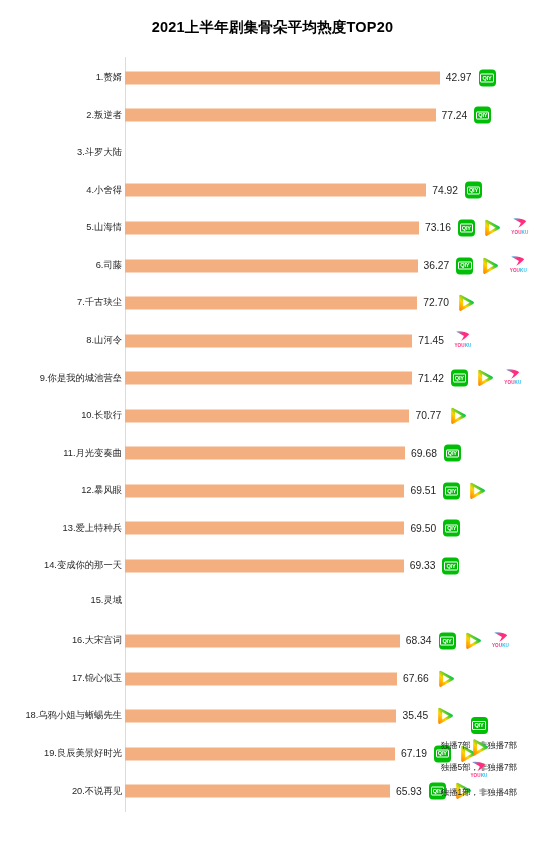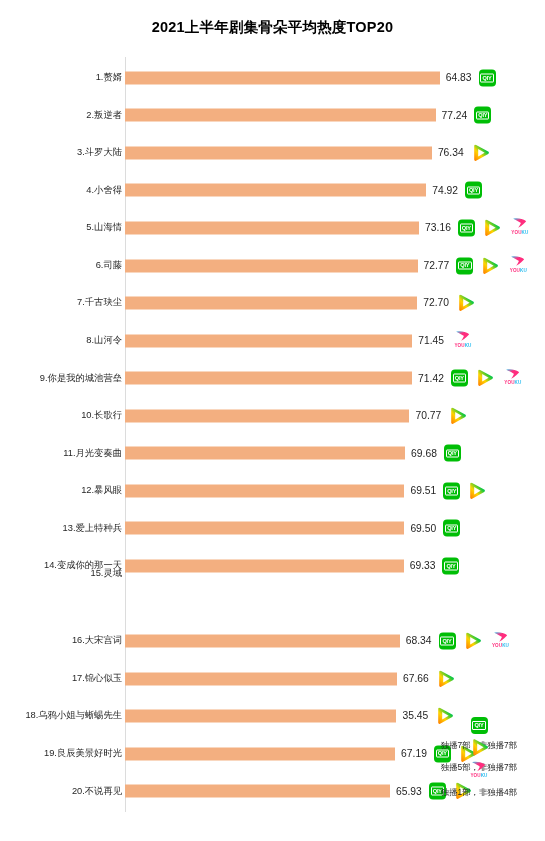--- a/index.html
+++ b/index.html
@@ -170,21 +170,21 @@
 
   <div id="chart-title">2021上半年剧集骨朵平均热度TOP20</div>
 
   <div id="plot-area">
     <div id="axis-line"></div>
     <div id="rows">
         <div class="row" style="top: 4px;">
           <div class="row-label">1.赘婿</div>
           <div class="bar-wrap">
             <div class="bar" style="width: 314.806px; background: rgb(243, 175, 128);"></div>
-            <span class="bar-value">64.83</span>
+            <span class="bar-value">42.97</span>
             <span class="icons">
               <span class="icon ic-iqiyi">
                 <span class="qiy">QIY</span>
               </span>
             </span>
           </div>
         </div>
         <div class="row" style="top: 41.55px;">
           <div class="row-label">2.叛逆者</div>
           <div class="bar-wrap">
@@ -192,38 +192,20 @@
             <span class="bar-value">77.24</span>
             <span class="icons">
               <span class="icon ic-iqiyi">
                 <span class="qiy">QIY</span>
               </span>
             </span>
           </div>
         </div>
         <div class="row" style="top: 79.1px;">
           <div class="row-label">3.斗罗大陆</div>
-          <div class="bar-wrap">
-            <div class="bar" style="width: 306.887px; background: rgb(243, 175, 128);"></div>
-            <span class="bar-value">76.34</span>
-            <span class="icons">
-              <svg class="icon ic-tencent" viewBox="0 0 19 17">
-                <defs>
-                  <linearGradient id="tgrad" x1="0" y1="1" x2="1" y2="0">
-                    <stop offset="0%" stop-color="#FF7A00"></stop>
-                    <stop offset="38%" stop-color="#FFD400"></stop>
-                    <stop offset="70%" stop-color="#17C93C"></stop>
-                    <stop offset="100%" stop-color="#0FA3E8"></stop>
-                  </linearGradient>
-                </defs>
-                <path d="M3.2 1.6 C3.2 0.5 4.2 -0.1 5.1 0.5 L17.2 7.1 C18.2 7.7 18.2 8.9 17.2 9.5 L5.1 16.2 C4.2 16.7 3.2 16.1 3.2 15.1 Z" fill="url(#tgrad)"></path>
-                <path d="M7.2 4.6 L13.6 8.3 L7.2 12.0 Z" fill="#ffffff"></path>
-              </svg>
-            </span>
-          </div>
         </div>
         <div class="row" style="top: 116.65px;">
           <div class="row-label">4.小舍得</div>
           <div class="bar-wrap">
             <div class="bar" style="width: 301.178px; background: rgb(243, 175, 128);"></div>
             <span class="bar-value">74.92</span>
             <span class="icons">
               <span class="icon ic-iqiyi">
                 <span class="qiy">QIY</span>
               </span>
@@ -265,21 +247,21 @@
                 </svg>
                 <span class="yk-text"><span class="yo">YO</span><span class="u1">U</span><span class="ku">KU</span></span>
               </span>
             </span>
           </div>
         </div>
         <div class="row" style="top: 191.75px;">
           <div class="row-label">6.司藤</div>
           <div class="bar-wrap">
             <div class="bar" style="width: 292.535px; background: rgb(243, 175, 128);"></div>
-            <span class="bar-value">72.77</span>
+            <span class="bar-value">36.27</span>
             <span class="icons">
               <span class="icon ic-iqiyi">
                 <span class="qiy">QIY</span>
               </span>
               <svg class="icon ic-tencent" viewBox="0 0 19 17">
                 <defs>
                   <linearGradient id="tgrad" x1="0" y1="1" x2="1" y2="0">
                     <stop offset="0%" stop-color="#FF7A00"></stop>
                     <stop offset="38%" stop-color="#FFD400"></stop>
                     <stop offset="70%" stop-color="#17C93C"></stop>
@@ -462,21 +444,21 @@
           <div class="bar-wrap">
             <div class="bar" style="width: 278.707px; background: rgb(243, 175, 128);"></div>
             <span class="bar-value">69.33</span>
             <span class="icons">
               <span class="icon ic-iqiyi">
                 <span class="qiy">QIY</span>
               </span>
             </span>
           </div>
         </div>
-        <div class="row" style="top: 500px;">
+        <div class="row" style="top: 527px;">
           <div class="row-label">15.灵域</div>
         </div>
         <div class="row" style="top: 567.25px;">
           <div class="row-label">16.大宋宫词</div>
           <div class="bar-wrap">
             <div class="bar" style="width: 274.727px; background: rgb(243, 175, 128);"></div>
             <span class="bar-value">68.34</span>
             <span class="icons">
               <span class="icon ic-iqiyi">
                 <span class="qiy">QIY</span>

